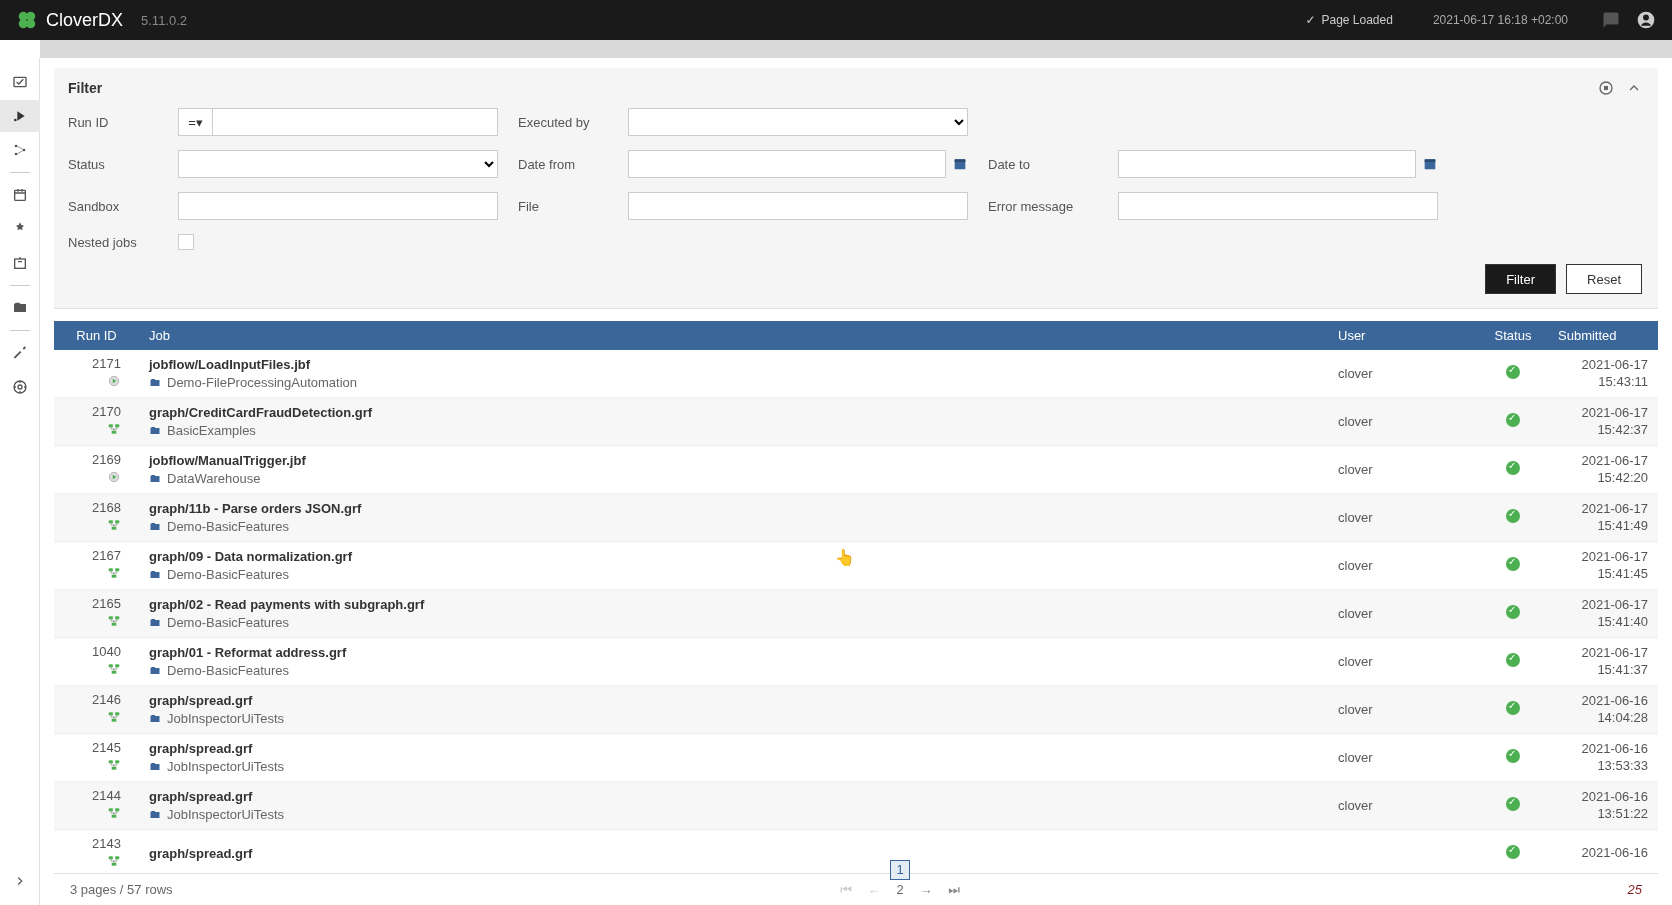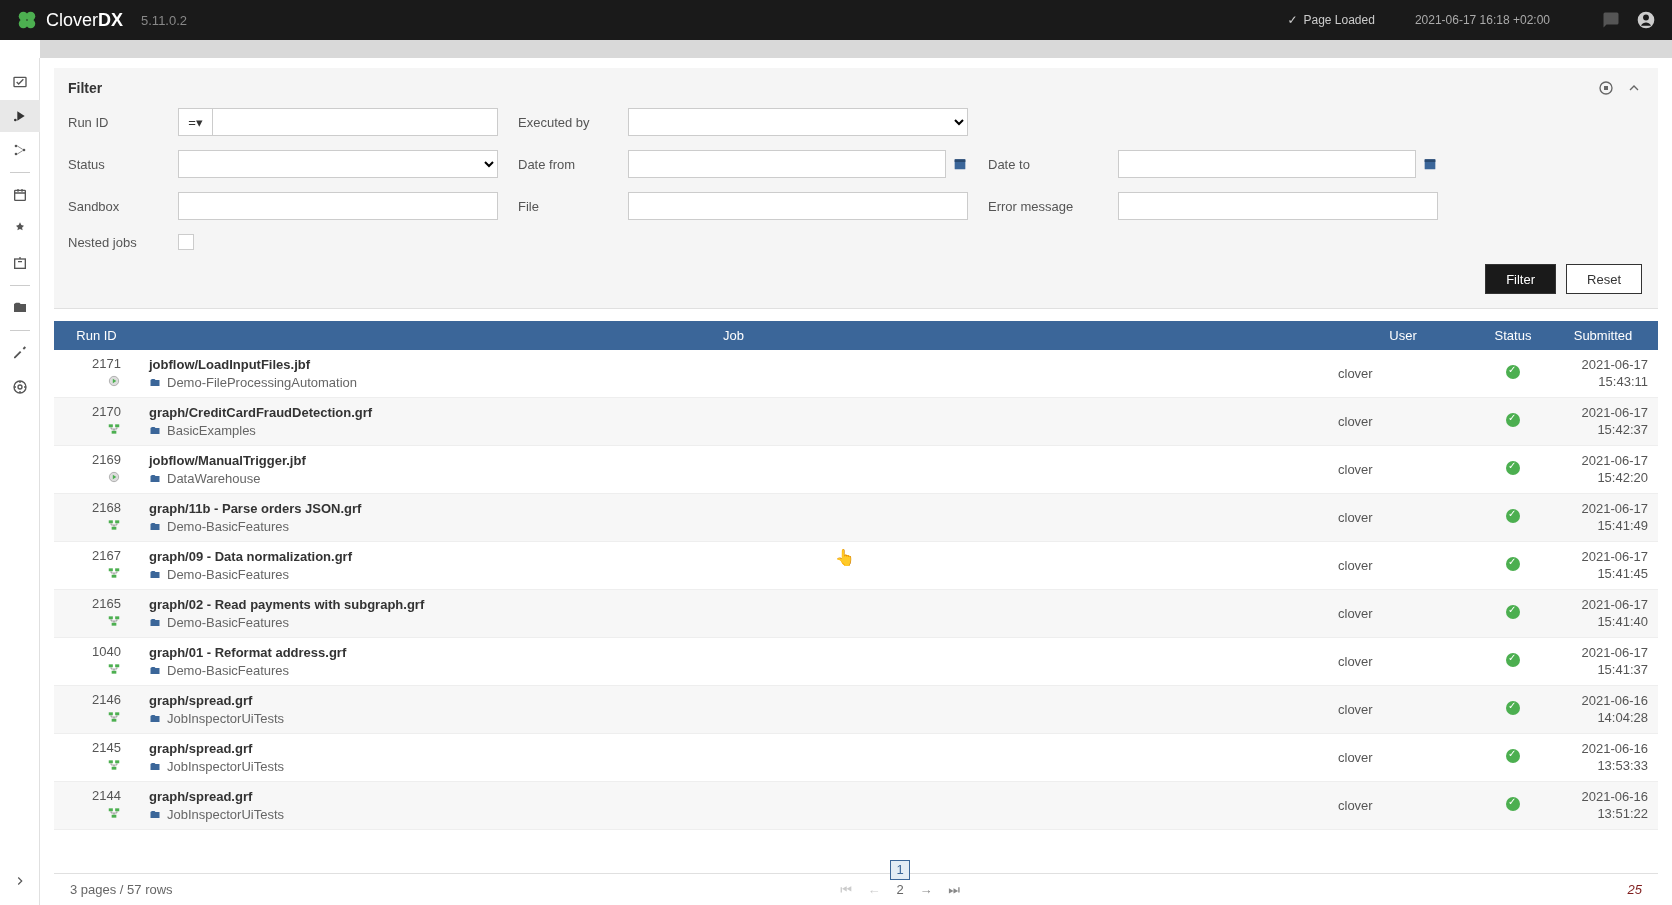--- a/index.html
+++ b/index.html
@@ -2,25 +2,25 @@
 <html><head>
 <meta charset="utf-8">
 <style>
 * { box-sizing: border-box; margin: 0; padding: 0; }
 body { font-family: Arial, sans-serif; font-size: 13px; color: #333; background: #fff; overflow: hidden; }
 
 .header { background: #1a1a1a; height: 40px; display: flex; align-items: center; padding: 0 16px; color: #fff; }
 .logo-wrap { display: flex; align-items: center; gap: 8px; }
 .logo-icon { width: 22px; height: 22px; }
 .logo-text { font-size: 18px; font-weight: 500; }
-.logo-dx { font-weight: 700; }
+.logo-dx { font-weight: 400; }
 .version { margin-left: 18px; color: #888; font-size: 13px; }
 .header-spacer { flex: 1; }
 .header-status { display: flex; align-items: center; gap: 6px; color: #ccc; font-size: 12px; margin-right: 40px; }
-.header-time { color: #aaa; font-size: 12px; margin-right: 36px; }
+.header-time { color: #aaa; font-size: 12px; margin-right: 18px; }
 .header-icon { color: #888; margin-left: 16px; cursor: pointer; }
 
 .gray-strip { background: #d9d9d9; height: 18px; margin-left: 40px; }
 
 .main { display: flex; height: calc(100vh - 58px); }
 
 .sidebar { width: 40px; background: #fff; border-right: 1px solid #e0e0e0; display: flex; flex-direction: column; align-items: center; padding-top: 8px; gap: 2px; }
 .sidebar-item { width: 40px; height: 32px; display: flex; align-items: center; justify-content: center; color: #555; cursor: pointer; }
 .sidebar-item.active { background: #e8e8e8; }
 .sidebar-divider { width: 20px; height: 1px; background: #ccc; margin: 4px 0; }
@@ -45,21 +45,21 @@
 .filter-date-icon { color: #3b6699; cursor: pointer; }
 .filter-checkbox { width: 16px; height: 16px; border: 1px solid #ccc; background: #fff; }
 
 .filter-buttons { display: flex; justify-content: flex-end; gap: 10px; margin-top: 14px; }
 .btn { height: 30px; padding: 0 20px; border: 1px solid #333; cursor: pointer; font-size: 13px; font-weight: 500; }
 .btn-primary { background: #1a1a1a; color: #fff; }
 .btn-secondary { background: #fff; color: #333; }
 
 .table-wrap { flex: 1; overflow: auto; margin: 0 14px; position: relative; }
 .table { width: 100%; border-collapse: collapse; }
-.table thead th { background: #3b6699; color: #fff; text-align: center; padding: 7px 10px; font-weight: 500; font-size: 13px; position: sticky; top: 0; }
+.table thead th { background: #3b6699; color: #fff; text-align: left; padding: 7px 10px; font-weight: 500; font-size: 13px; position: sticky; top: 0; }
 .col-runid { width: 85px; text-align: center !important; }
 .col-user { width: 150px; }
 .col-status { width: 70px; text-align: center !important; }
 .col-submitted { width: 110px; text-align: center; }
 .table tbody tr { border-bottom: 1px solid #eee; }
 .table tbody tr:nth-child(even) { background: #f7f7f7; }
 .table tbody td { padding: 6px 10px; vertical-align: middle; font-size: 13px; color: #555; }
 .runid-cell { text-align: right; padding-right: 18px !important; }
 .runid-val { display: block; }
 .runid-icon { display: inline-block; margin-top: 3px; }
@@ -480,20 +480,34 @@
                       <path d="M3 6l3-2h5l2 2h8v12H3z"></path>
                     </svg>
                   </span>
                   <span>JobInspectorUiTests</span>
                 </div>
               </td>
               <td>clover</td>
               <td class="status-cell"><span class="status-ok"></span></td>
               <td class="submitted-cell">2021-06-16<br>13:51:22</td>
             </tr>
+            <tr>
+              <td class="runid-cell"><span class="runid-val">2143</span><span class="runid-icon"><svg width="14" height="14" viewBox="0 0 24 24">
+                    <rect x="3" y="4" width="7" height="5" fill="#4caf50"></rect>
+                    <rect x="14" y="4" width="7" height="5" fill="#4caf50"></rect>
+                    <rect x="8" y="15" width="8" height="5" fill="#4caf50"></rect>
+                    <path d="M7 9v3h10V9M12 12v3" stroke="#666" fill="none"></path>
+                  </svg></span></td>
+              <td>
+                <div class="job-name">graph/spread.grf</div>
+              </td>
+              <td></td>
+              <td class="status-cell"><span class="status-ok"></span></td>
+              <td class="submitted-cell">2021-06-16<br></td>
+            </tr>
           </tbody>
       </table>
     </div>
 
     <div class="pager">
       <span class="pager-info">3 pages / 57 rows</span>
       <div class="pager-spacer"></div>
       <div class="pager-controls">
         <span class="pager-btn disabled">⏮</span>
         <span class="pager-btn disabled">←</span>

